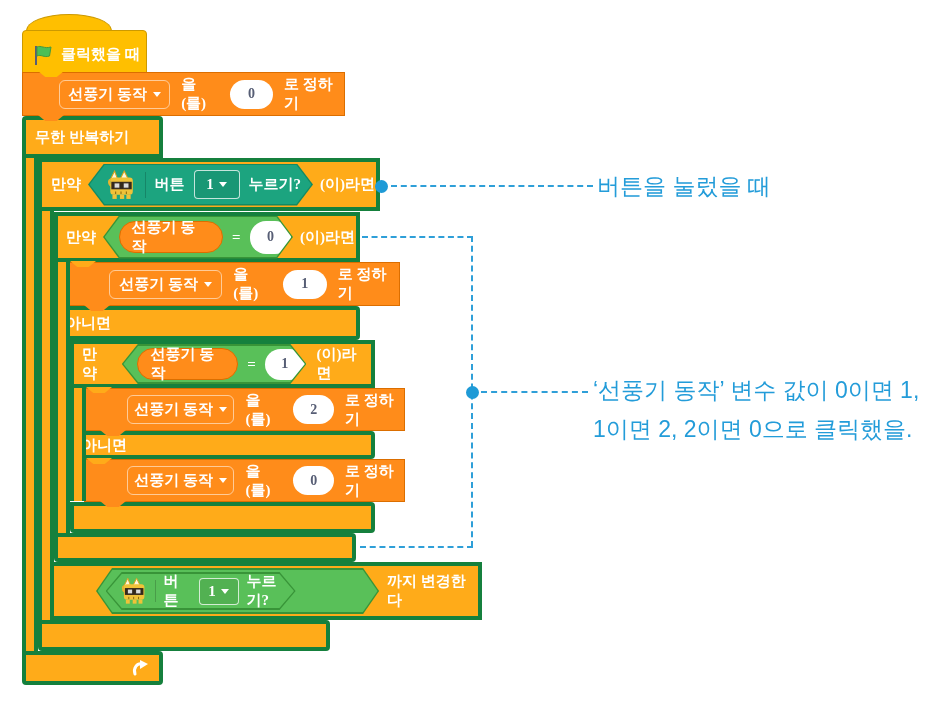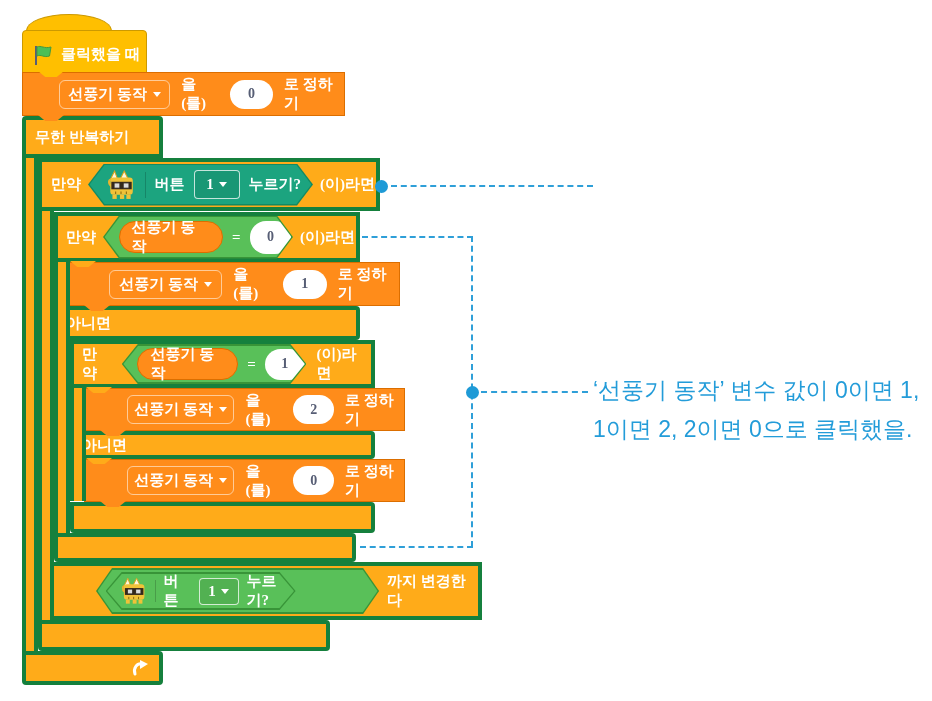--- a/index.html
+++ b/index.html
@@ -238,20 +238,21 @@
             <span>누르기?</span>
           </div>
         </div>
       </div>
     </div>
     <span>까지 변경한다</span>
   </div>
 
   <div class="dot" style="left:375px;top:180px;"></div>
   <div class="dash-h" style="left:391px;top:185px;width:202px;"></div>
+  <div class="note" style="left:597px;top:172px;line-height:28px;">버튼을 눌렀을 때</div>
 
   <div class="dash-h" style="left:362px;top:236px;width:111px;"></div>
   <div class="dash-v" style="left:471px;top:236px;height:311px;"></div>
   <div class="dash-h" style="left:360px;top:546px;width:113px;"></div>
   <div class="dot" style="left:466px;top:386px;"></div>
   <div class="dash-h" style="left:481px;top:391px;width:107px;"></div>
   <div class="note" style="left:593px;top:371px;">
     <div>‘선풍기 동작’ 변수 값이 0이면 1,</div>
     <div>1이면 2, 2이면 0으로 클릭했을.</div>
   </div>

